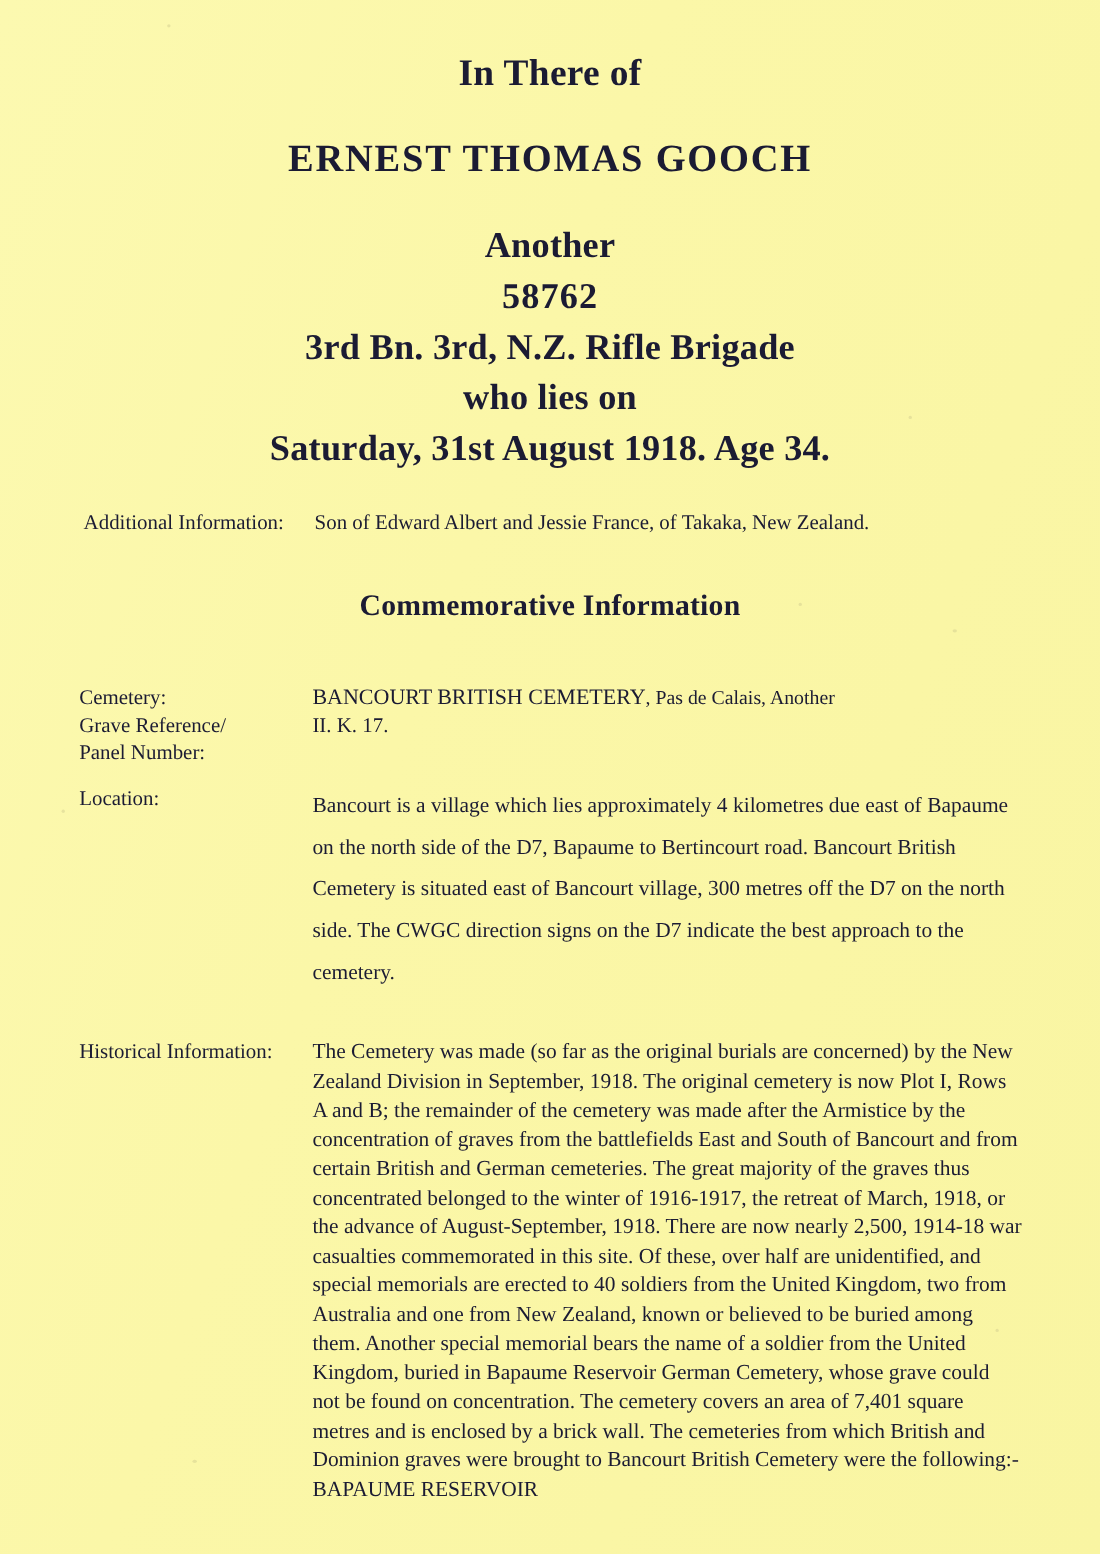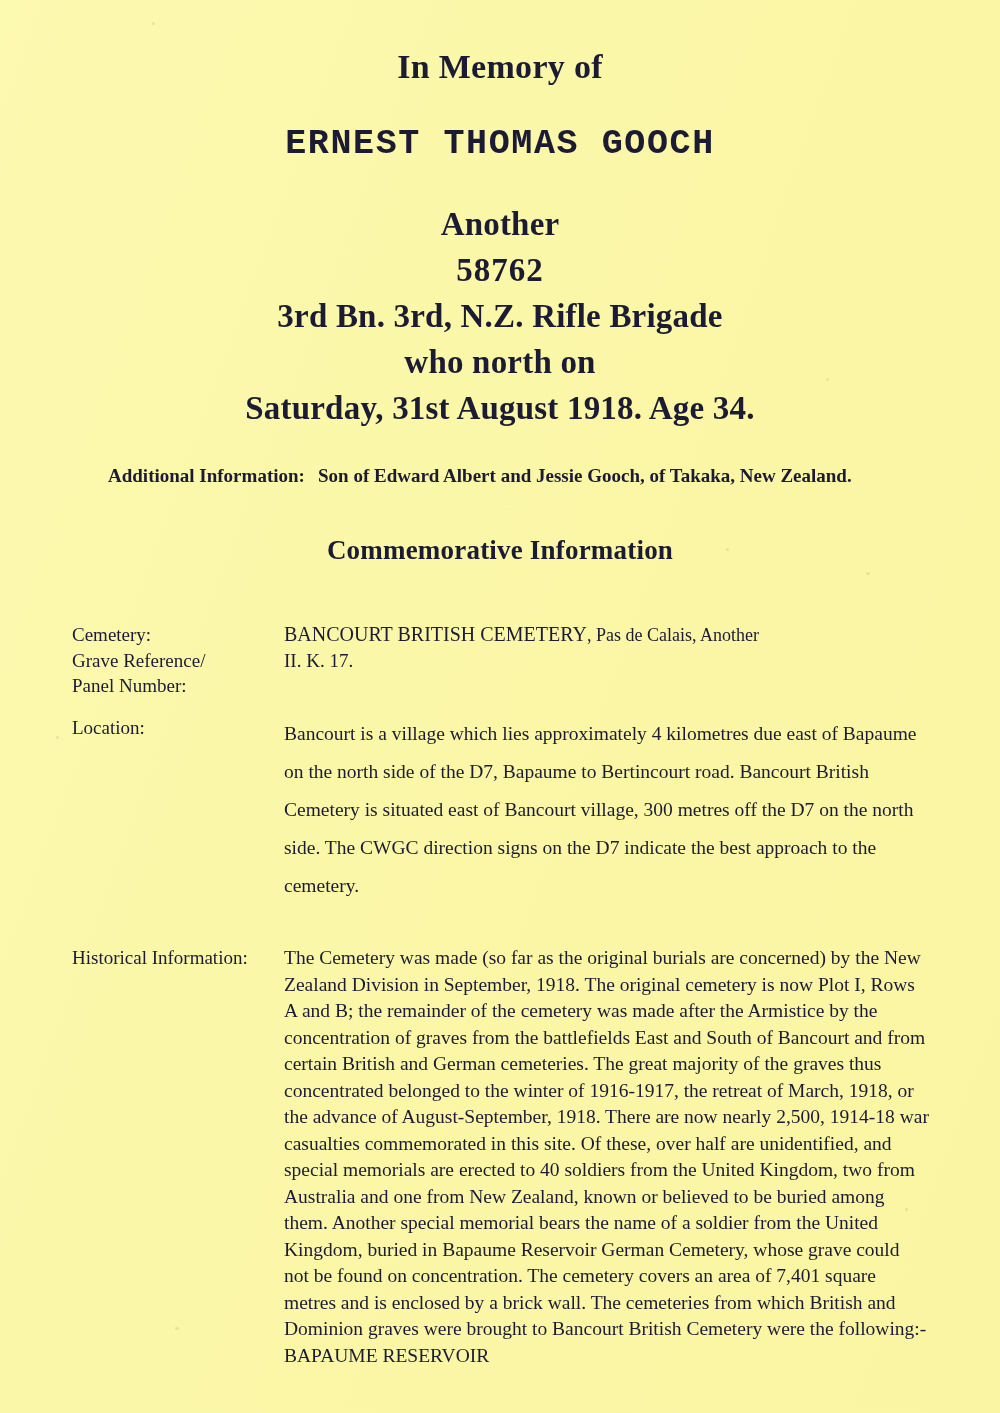--- a/index.html
+++ b/index.html
@@ -38,36 +38,34 @@
     font-weight: bold;
     font-size: 34px;
     letter-spacing: .3px;
     margin: 0 0 38px 0;
   }
   .t-name {
     font-weight: bold;
     font-size: 35px;
     letter-spacing: 1.6px;
     margin: 0 0 42px 0;
-    font-family: Liberation Mono, monospace;
   }
   .t-rank, .t-service, .t-unit, .t-whodied, .t-date {
     font-weight: bold;
     font-size: 33px;
     margin: 0 0 9px 0;
     letter-spacing: .2px;
   }
   .t-service { letter-spacing: 1px; }
   .t-date { margin-bottom: 0; }
   .addl-row {
     margin-top: 38px;
     display: flex;
     align-items: flex-start;
-    padding-left: 108px;
-    font-weight: bold;
+    padding-left: 76px;
   }
   .addl-label {
     font-size: 19px;
     width: 210px;
     flex: 0 0 210px;
   }
   .addl-value {
     font-size: 19px;
   }
   .t-commem {
@@ -130,32 +128,32 @@
   <div class="speck" style="left:152px;top:22px;width:3px;height:3px;"></div>
   <div class="speck" style="left:866px;top:572px;width:4px;height:3px;"></div>
   <div class="speck" style="left:726px;top:548px;width:3px;height:3px;"></div>
   <div class="speck" style="left:826px;top:378px;width:3px;height:3px;"></div>
   <div class="speck" style="left:175px;top:1327px;width:4px;height:3px;"></div>
   <div class="speck" style="left:392px;top:1224px;width:3px;height:3px;"></div>
   <div class="speck" style="left:905px;top:1208px;width:3px;height:3px;"></div>
   <div class="speck" style="left:56px;top:736px;width:3px;height:3px;"></div>
 
   <div class="header-block">
-    <div class="t-memory">In Memory of</div>
+    <div class="t-memory">In There of</div>
     <div class="t-name">ERNEST THOMAS GOOCH</div>
     <div class="t-rank">Another</div>
     <div class="t-service">58762</div>
     <div class="t-unit">3rd Bn. 3rd, N.Z. Rifle Brigade</div>
-    <div class="t-whodied">who north on</div>
+    <div class="t-whodied">who lies on</div>
     <div class="t-date">Saturday, 31st August 1918. Age 34.</div>
   </div>
 
   <div class="addl-row">
     <div class="addl-label">Additional Information:</div>
-    <div class="addl-value">Son of Edward Albert and Jessie Gooch, of Takaka, New Zealand.</div>
+    <div class="addl-value">Son of Edward Albert and Jessie France, of Takaka, New Zealand.</div>
   </div>
 
   <div class="t-commem">Commemorative Information</div>
 
   <div class="info-block">
 
     <div class="row">
       <div class="label-col">Cemetery:</div>
       <div class="val-col">
         <span class="cem-name">BANCOURT BRITISH CEMETERY</span><span class="cem-rest">, Pas de Calais, Another</span>

